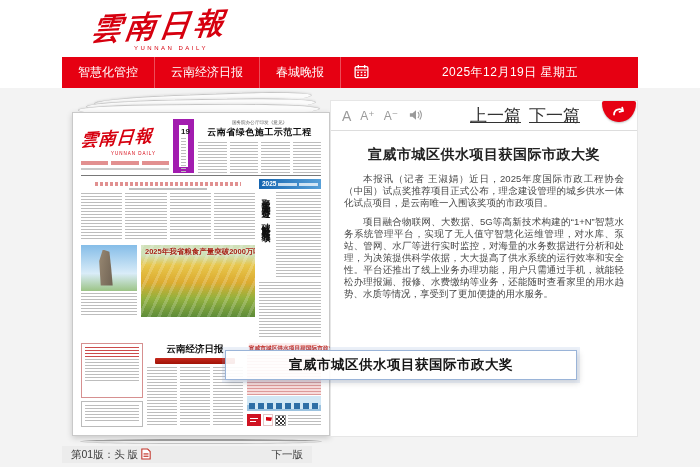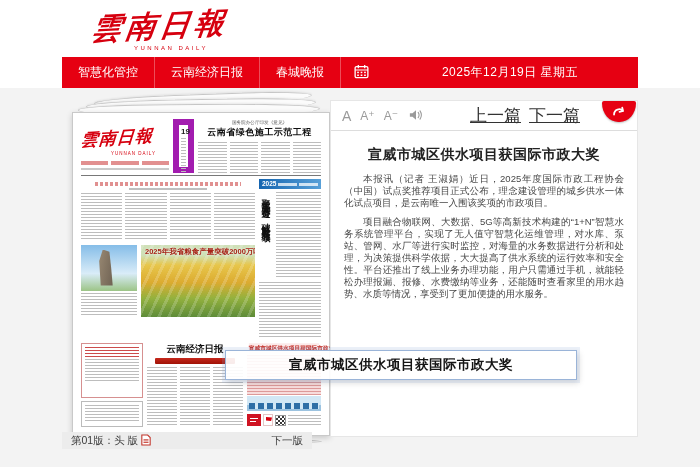--- a/index.html
+++ b/index.html
@@ -109,21 +109,21 @@
             background-image:linear-gradient(#fff 0 0),linear-gradient(#fff 0 0);
             background-size:8px 1px,6px 1px; background-position:3px 4px,3px 7px; background-repeat:no-repeat; }
   .flag { width:10px; height:12px; background:#fff; border:1px solid #e5c4c4; position:relative; }
   .flag::before { content:""; position:absolute; left:2px; top:2px; width:6px; height:4px; background:#d6000f;
                   clip-path:polygon(0 0,100% 15%,85% 100%,0 85%); }
   .qr { width:11px; height:11px; border:1px solid #999; background:repeating-conic-gradient(#3a3a3a 0 25%,#fff 0 50%); background-size:4px 4px; }
   .qr-ft { flex:1; height:10px; }
 
   .paper-underline { position:absolute; left:18px; top:351px; width:242px; height:5px;
                      border-top:2px solid #9a9a9a; border-bottom:1px solid #c2c2c2; border-radius:50%/3px; }
-  .paper-footer { position:absolute; left:0; top:344px; width:250px; height:17px; background:#ececec;
+  .paper-footer { position:absolute; left:0; top:358px; width:250px; height:17px; background:#ececec;
                   display:flex; align-items:center; padding:0 9px; font-size:10.5px; color:#3a3a3a; }
   .pg { display:flex; align-items:center; gap:3px; }
   .nextp { margin-left:auto; cursor:pointer; }
 
   
   .article-panel { position:absolute; left:268px; top:12px; width:308px; height:337px; background:#fff;
                    border:1px solid #e6e6e6; }
   .toolbar { height:30px; display:flex; align-items:center; padding:0 11px; border-bottom:1px solid #ddd; position:relative; }
   .fbtn { color:#9a9a9a; margin-right:9px; cursor:pointer; line-height:1; }
   .f-n { font-size:14px; } .f-p,.f-m { font-size:12px; }

